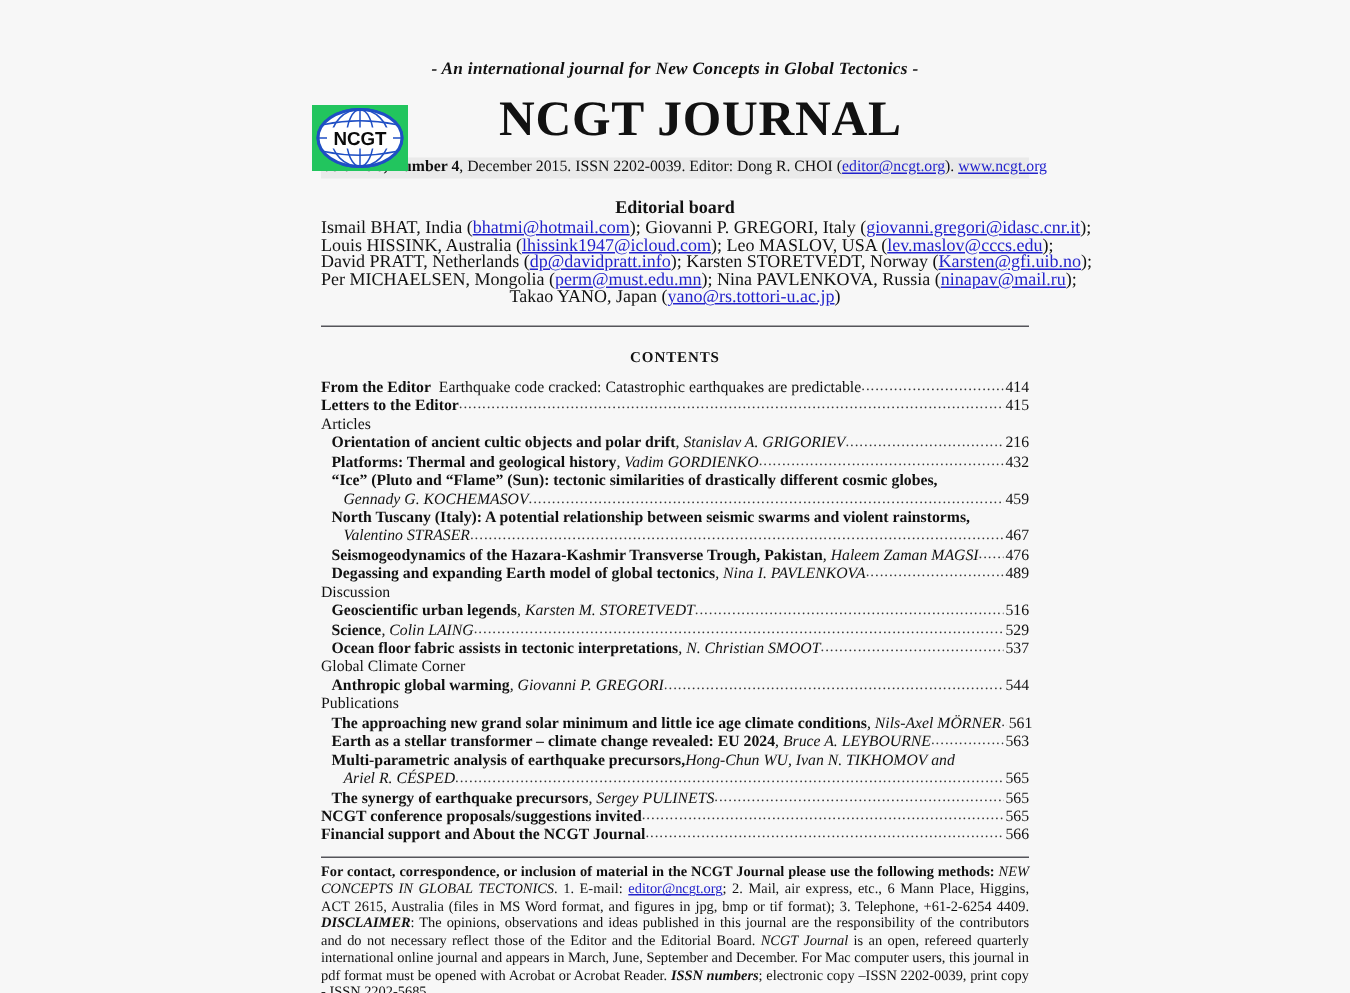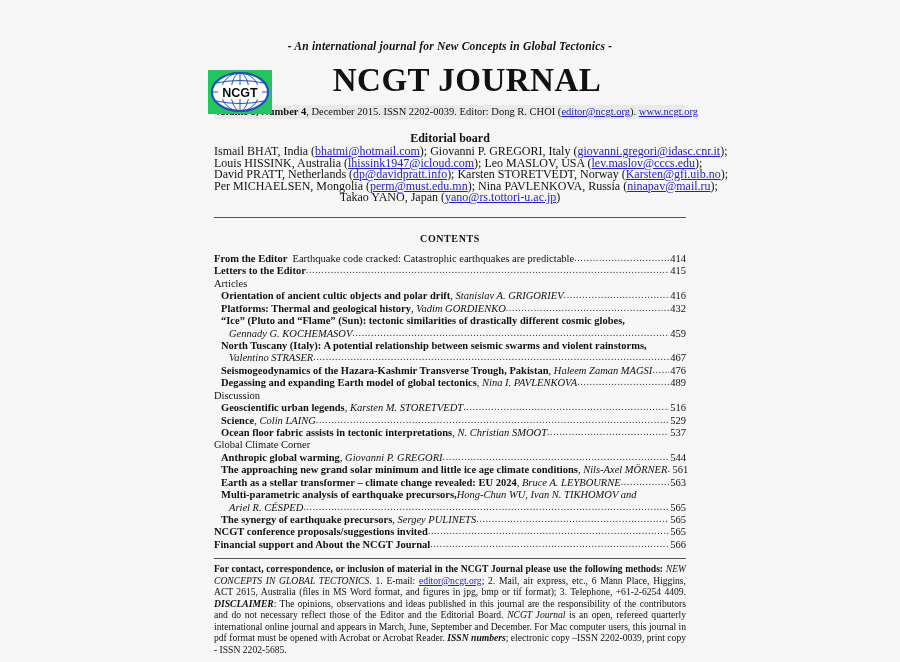--- a/index.html
+++ b/index.html
@@ -202,21 +202,21 @@
         <div class="row">
           <span class="txt b">Letters to the Editor</span>
           <span class="lead">......................................................................................................................................................................................................................................</span>
           <span class="pg">415</span>
         </div>
         <div class="sec">Articles</div>
         <div class="row indent1">
           <span class="txt b">Orientation of ancient cultic objects and polar drift</span>
           <span class="txt i">, Stanislav A. GRIGORIEV</span>
           <span class="lead">......................................................................................................................................................................................................................................</span>
-          <span class="pg">416</span>
+          <span class="pg">216</span>
         </div>
         <div class="row indent1">
           <span class="txt b">Platforms: Thermal and geological history</span>
           <span class="txt i">, Vadim GORDIENKO</span>
           <span class="lead">......................................................................................................................................................................................................................................</span>
           <span class="pg">432</span>
         </div>
         <div class="row indent1 nolead">
           <span class="txt b">“Ice” (Pluto and “Flame” (Sun): tectonic similarities of drastically different cosmic globes,</span>
           <span class="lead">......................................................................................................................................................................................................................................</span>
@@ -266,20 +266,21 @@
           <span class="lead">......................................................................................................................................................................................................................................</span>
           <span class="pg">537</span>
         </div>
         <div class="sec">Global Climate Corner</div>
         <div class="row indent1">
           <span class="txt b">Anthropic global warming</span>
           <span class="txt i">, Giovanni P. GREGORI</span>
           <span class="lead">......................................................................................................................................................................................................................................</span>
           <span class="pg">544</span>
         </div>
+        <div class="sec">Publications</div>
         <div class="row indent1">
           <span class="txt b">The approaching new grand solar minimum and little ice age climate conditions</span>
           <span class="txt i">, Nils-Axel MÖRNER</span>
           <span class="lead">......................................................................................................................................................................................................................................</span>
           <span class="pg">561</span>
         </div>
         <div class="row indent1">
           <span class="txt b">Earth as a stellar transformer – climate change revealed: EU 2024</span>
           <span class="txt i">, Bruce A. LEYBOURNE</span>
           <span class="lead">......................................................................................................................................................................................................................................</span>

